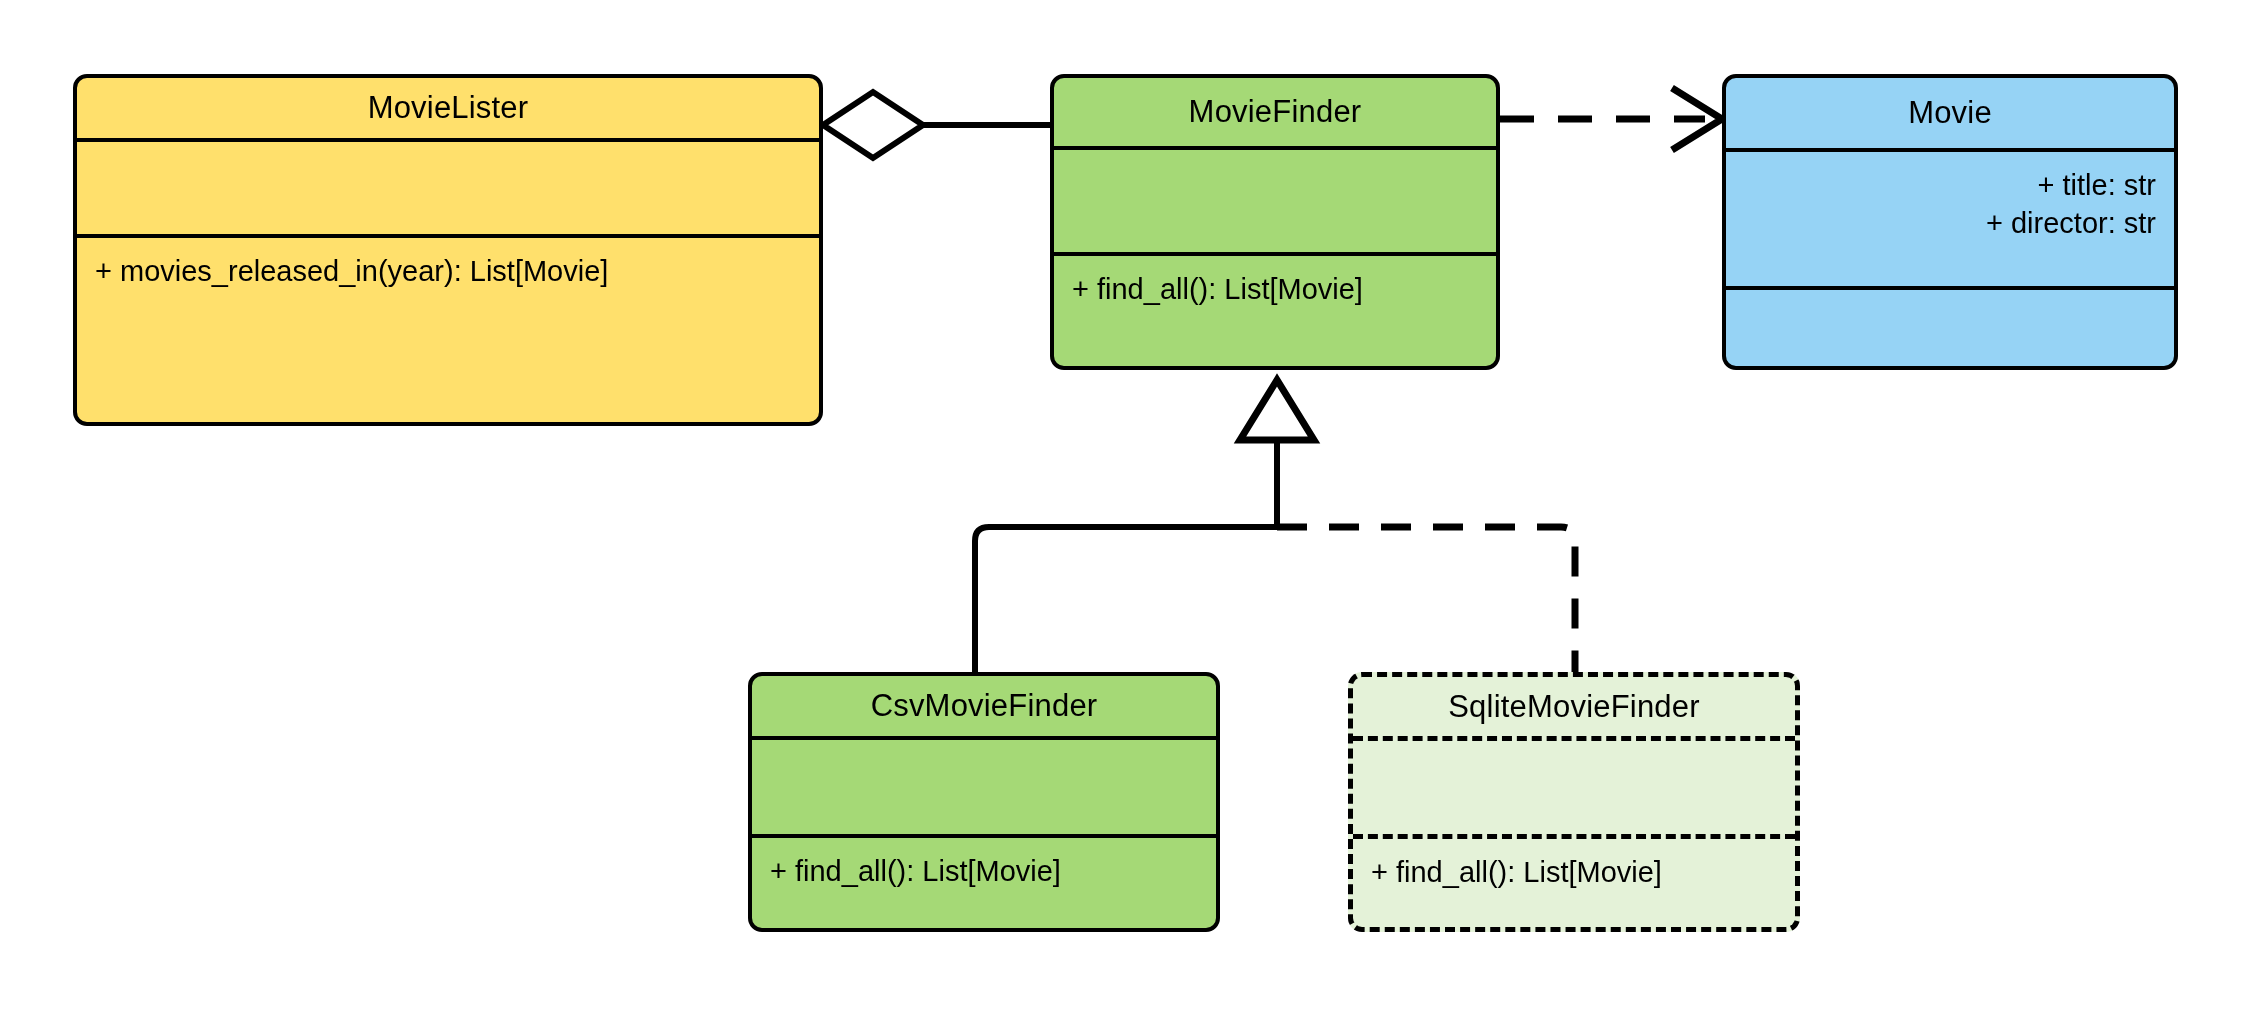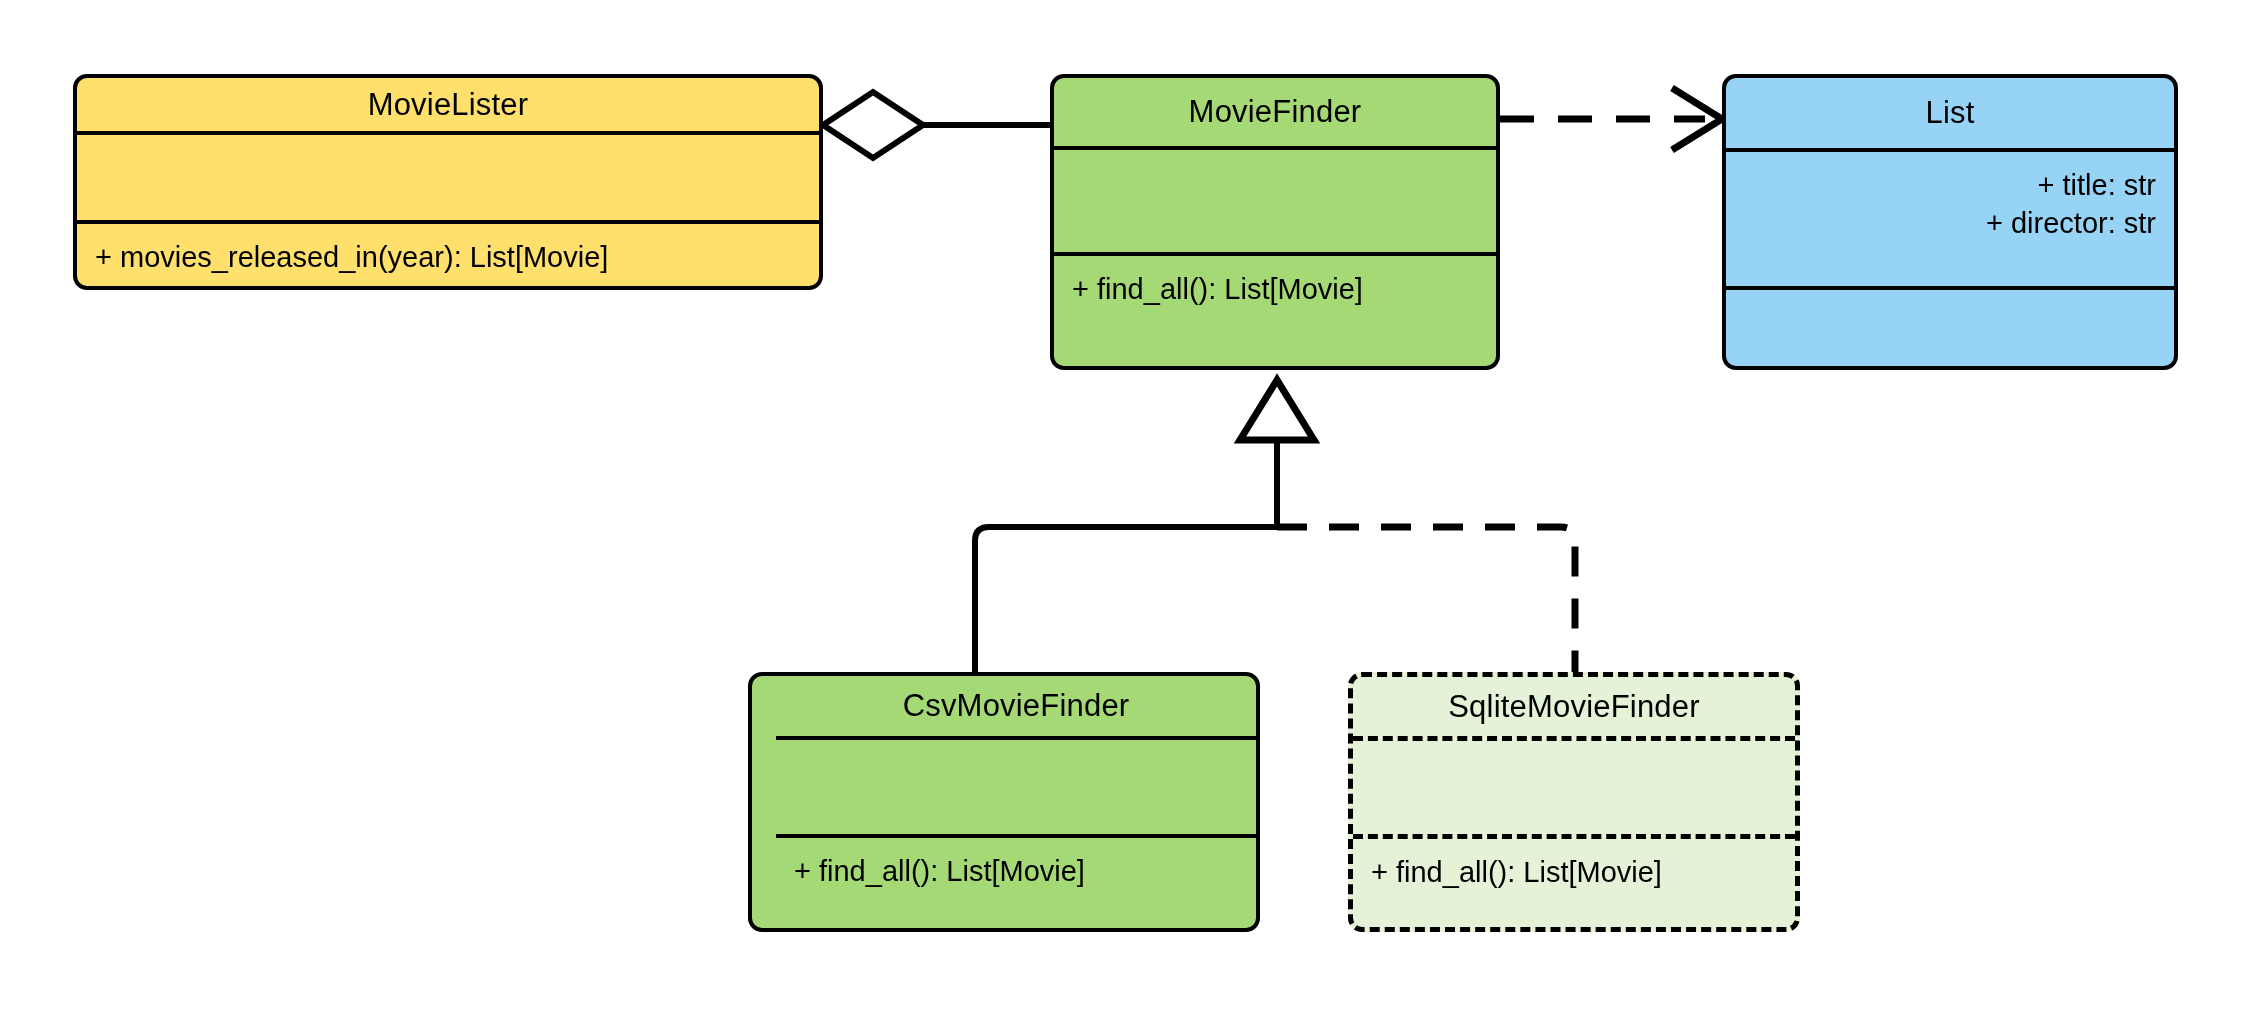--- a/index.html
+++ b/index.html
@@ -74,33 +74,33 @@
     justify-content: flex-start;
     flex: 1 1 auto;
   }
   .member {
     font-size: 29px;
     line-height: 1.32;
     color: #000000;
     white-space: nowrap;
   }
   
-  #cls-movielister      { left: 73px;   top: 74px;  width: 750px; height: 216px; background: #ffe06c; }
+  #cls-movielister      { left: 73px;   top: 74px;  width: 750px; height: 352px; background: #ffe06c; }
   #cls-movielister .cls-name   { height: 64px; }
   #cls-movielister .cls-attrs  { height: 96px; }
 
   #cls-moviefinder      { left: 1050px; top: 74px;  width: 450px; height: 296px; background: #a5d976; }
   #cls-moviefinder .cls-name   { height: 72px; }
   #cls-moviefinder .cls-attrs  { height: 106px; }
 
   #cls-movie            { left: 1722px; top: 74px;  width: 456px; height: 296px; background: #96d3f5; }
   #cls-movie .cls-name  { height: 74px; }
   #cls-movie .cls-attrs { height: 138px; }
 
-  #cls-csvmoviefinder   { left: 748px;  top: 672px; width: 512px; height: 260px; background: #a5d976; padding-left: 24px; }
+  #cls-csvmoviefinder   { left: 748px;  top: 672px; width: 472px; height: 260px; background: #a5d976; }
   #cls-csvmoviefinder .cls-name  { height: 64px; }
   #cls-csvmoviefinder .cls-attrs { height: 98px; }
 
   #cls-sqlitemoviefinder { left: 1348px; top: 672px; width: 452px; height: 260px; background: #e4f2d8; }
   #cls-sqlitemoviefinder .cls-name  { height: 64px; }
   #cls-sqlitemoviefinder .cls-attrs { height: 98px; }
 </style>
 </head>
 <body>
 
@@ -142,21 +142,21 @@
 
   <div class="uml-class" id="cls-moviefinder">
     <div class="cls-name">MovieFinder</div>
     <div class="cls-attrs"></div>
     <div class="cls-methods">
       <div class="member">+ find_all(): List[Movie]</div>
     </div>
   </div>
 
   <div class="uml-class" id="cls-movie">
-    <div class="cls-name">List</div>
+    <div class="cls-name">Movie</div>
     <div class="cls-attrs">
       <div class="member">+ title: str</div>
       <div class="member">+ director: str</div>
     </div>
     <div class="cls-methods"></div>
   </div>
 
   <div class="uml-class" id="cls-csvmoviefinder">
     <div class="cls-name">CsvMovieFinder</div>
     <div class="cls-attrs"></div>

